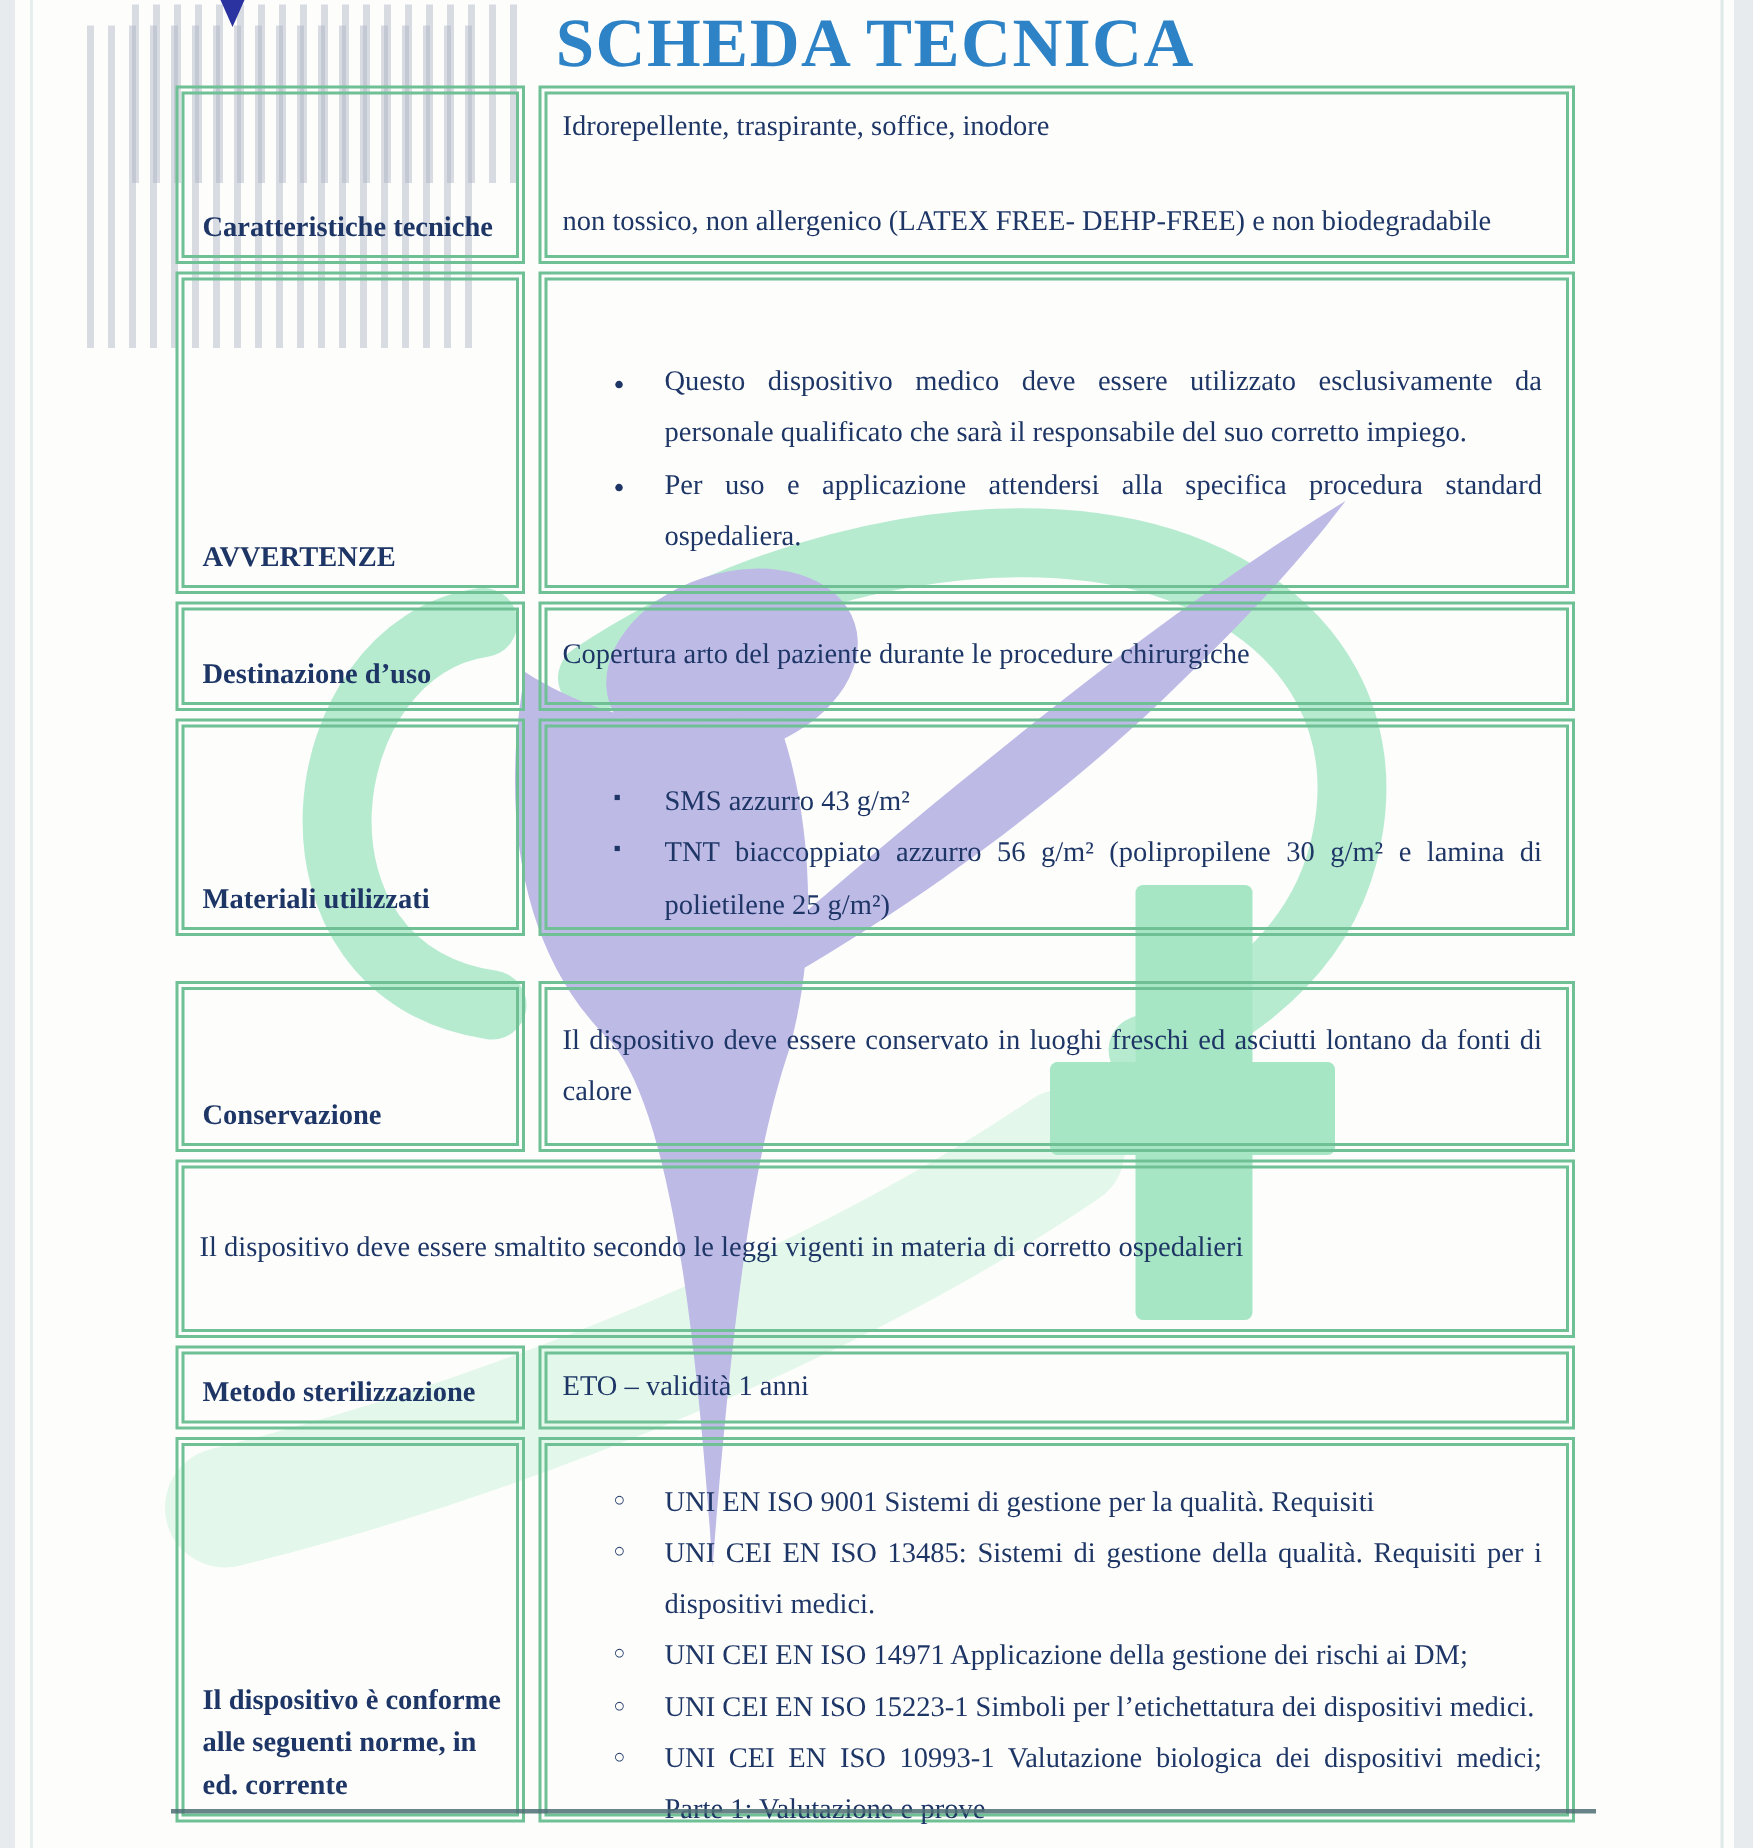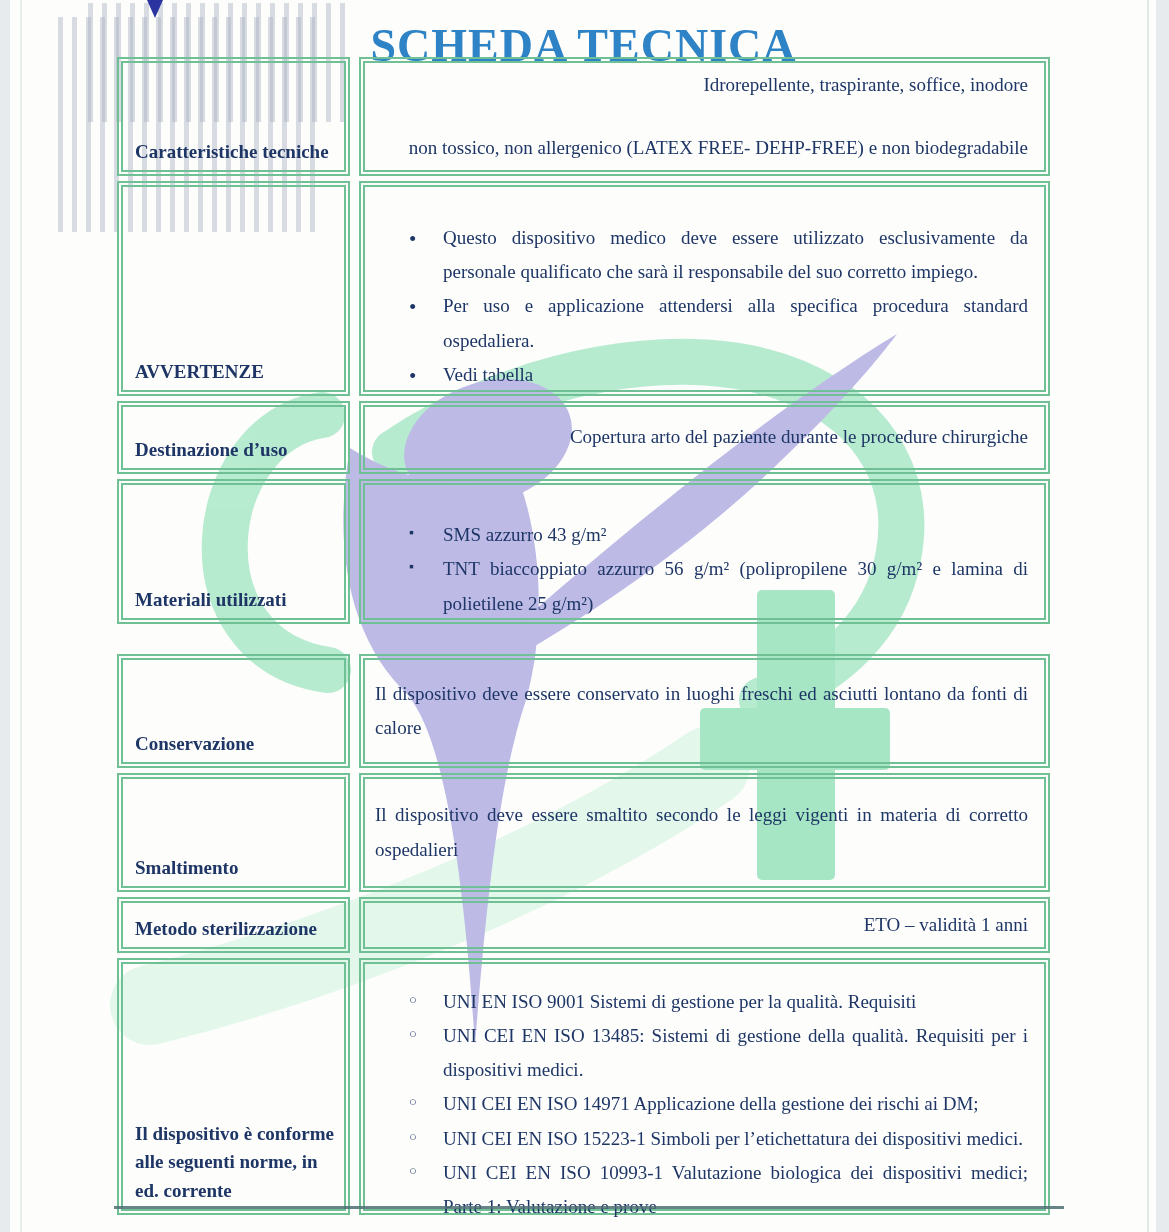--- a/index.html
+++ b/index.html
@@ -30,31 +30,31 @@
   .corner-logo{position:absolute;left:0;top:0;width:380px;height:50px;}
   .dotted-row{position:absolute;height:5px;opacity:.45;
     background:repeating-linear-gradient(90deg,#aab2c2 0 5px,transparent 5px 14px);}
   .dotted-row.r1{left:88px;top:3px;width:265px;}
   .dotted-row.r2{left:58px;top:17px;width:258px;}
   .tri{position:absolute;left:147px;top:0;width:0;height:0;
     border-left:8px solid transparent;border-right:8px solid transparent;
     border-top:18px solid #2a33a0;}
 
   .title{
-    position:absolute;left:10px;top:19px;width:1147px;text-align:center;
+    position:absolute;left:10px;top:2px;width:1147px;text-align:center;
     font-size:46px;font-weight:bold;color:var(--title-blue);
     letter-spacing:1px;
   }
 
   .watermark{position:absolute;left:0;top:0;pointer-events:none;z-index:0;}
 
   
   .sheet{position:absolute;left:117px;top:57px;width:933px;z-index:1;}
   .trow{display:flex;gap:9px;margin-bottom:5px;}
-  .cell{border:6px double var(--border-green);background:transparent;height:100%;align-items:flex-end;}
+  .cell{border:6px double var(--border-green);background:transparent;height:100%;}
   .label-cell{
     width:233px;flex:0 0 233px;display:flex;align-items:flex-end;
     padding:4px 8px 4px 12px;font-weight:bold;color:var(--text-navy);
     font-size:19px;line-height:1.5;
   }
   .content-cell{
     flex:1;display:flex;flex-direction:column;justify-content:center;
     padding:6px 12px 6px 6px;color:var(--text-navy);font-size:19px;
     line-height:1.8;
   }
@@ -124,21 +124,20 @@
     </div>
 
     <div class="trow r2">
       <div class="cell label-cell">
         <span>AVVERTENZE</span>
       </div>
       <div class="cell content-cell">
         <ul class="list-disc">
           <li>Questo dispositivo medico deve essere utilizzato esclusivamente da personale qualificato che sarà il responsabile del suo corretto impiego.</li>
           <li>Per uso e applicazione attendersi alla specifica procedura standard ospedaliera.</li>
-          <li>Vedi tabella</li>
         </ul>
       </div>
     </div>
 
     <div class="trow r3">
       <div class="cell label-cell">
         <span>Destinazione d’uso</span>
       </div>
       <div class="cell content-cell">
         <p>Copertura arto del paziente durante le procedure chirurgiche</p>
@@ -160,23 +159,20 @@
     <div class="trow r5">
       <div class="cell label-cell">
         <span>Conservazione</span>
       </div>
       <div class="cell content-cell">
         <p>Il dispositivo deve essere conservato in luoghi freschi ed asciutti lontano da fonti di calore</p>
       </div>
     </div>
 
     <div class="trow r6">
-      <div class="cell label-cell">
-        <span>Smaltimento</span>
-      </div>
       <div class="cell content-cell">
         <p>Il dispositivo deve essere smaltito secondo le leggi vigenti in materia di corretto ospedalieri</p>
       </div>
     </div>
 
     <div class="trow r7">
       <div class="cell label-cell">
         <span>Metodo sterilizzazione</span>
       </div>
       <div class="cell content-cell">

